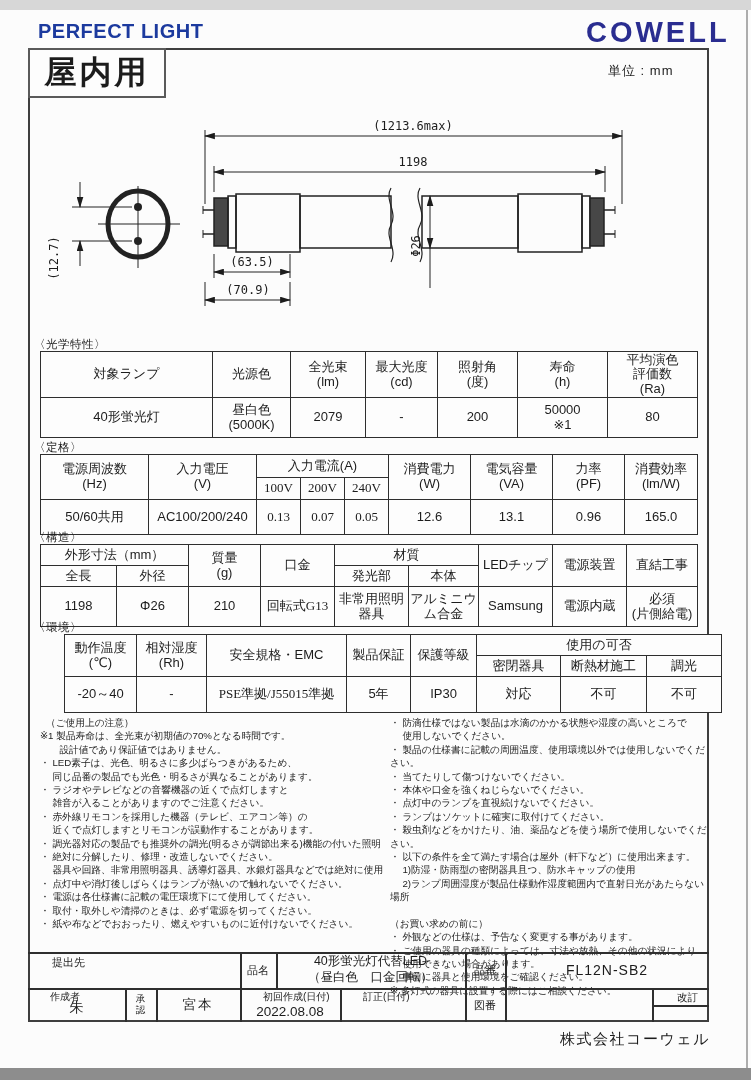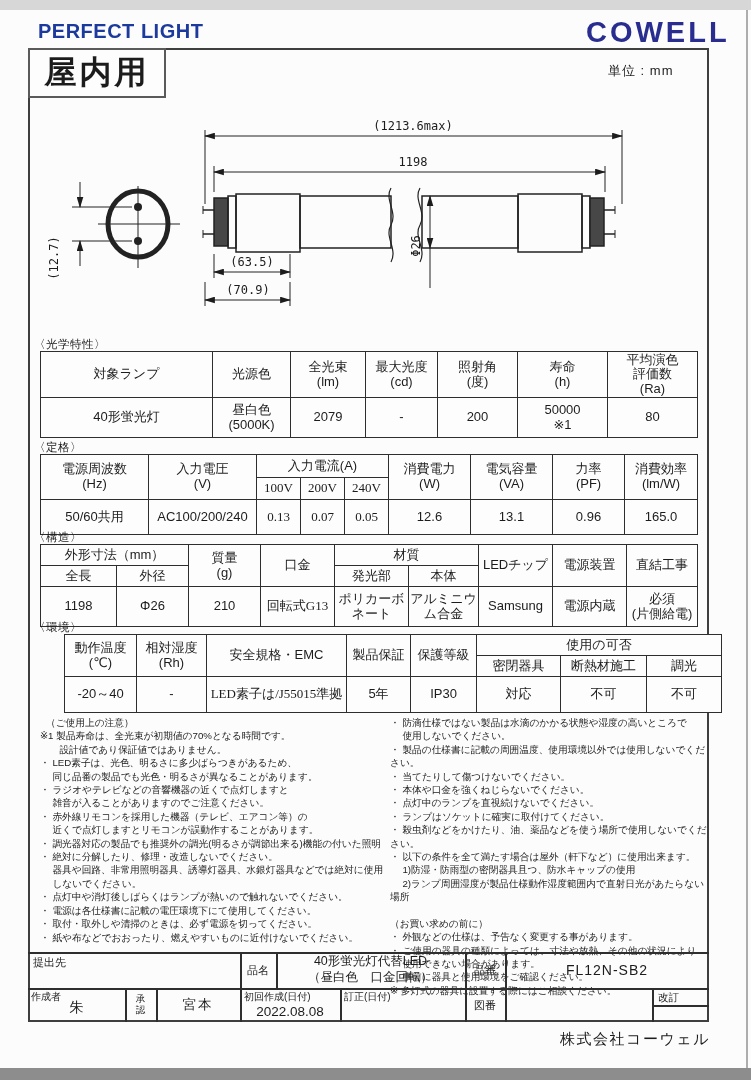--- a/index.html
+++ b/index.html
@@ -20,21 +20,21 @@
   table.spec{position:absolute;border-collapse:collapse;table-layout:fixed;background:#fdfdfd;}
   table.spec td{border:1.5px solid #2e2e2e;text-align:center;vertical-align:middle;
                 font-size:13px;line-height:1.12;white-space:pre-line;padding:0 1px;}
   td.small{font-size:11px;font-family:Liberation Serif, serif;} td.tiny{font-size:9px;} td.med{font-size:11.5px;}
   .notes{font-size:9.7px;line-height:13.4px;color:#222;}
   .note-line{white-space:pre-wrap;}
   .notes-title{white-space:pre-wrap;}
   .tb{left:28px;top:952px;width:681px;height:70px;}
   .tb .vline{position:absolute;width:1.5px;background:#2e2e2e;}
   .tb .hline{position:absolute;height:1.5px;background:#2e2e2e;}
-  .tb-label{position:absolute;font-size:10px;color:#222;}
+  .tb-label{position:absolute;font-size:10px;color:#222;margin-left:19px;}
   .tb-center{position:absolute;display:flex;align-items:center;justify-content:center;text-align:center;}
   .footer-company{top:1030px;left:500px;width:210px;text-align:right;font-size:15px;letter-spacing:1.5px;}
   svg text{font-family:"DejaVu Sans Mono","Liberation Mono",monospace;fill:#1c1c1c;}
 </style>
 </head>
 <body>
 
 <div class="page">
 
   <div class="abs top-band"></div>
@@ -228,21 +228,21 @@
       <td>全長</td>
       <td>外径</td>
       <td>発光部</td>
       <td>本体</td>
     </tr>
     <tr style="height:40px">
       <td>1198</td>
       <td>Φ26</td>
       <td>210</td>
       <td class="small">回転式G13</td>
-      <td class="tiny">ポリカーボネート</td>
+      <td class="tiny">非常用照明器具</td>
       <td class="tiny">アルミニウム合金</td>
       <td>Samsung</td>
       <td>電源内蔵</td>
       <td class="med">必須
 (片側給電)</td>
     </tr>
   </tbody>
     </table>
 
   <div class="abs section-label" style="left:34px;top:620px;">〈環境〉</div>
@@ -269,21 +269,21 @@
       <td colspan="3">使用の可否</td>
     </tr>
     <tr style="height:21px">
       <td>密閉器具</td>
       <td>断熱材施工</td>
       <td>調光</td>
     </tr>
     <tr style="height:36px">
       <td>-20～40</td>
       <td>-</td>
-      <td class="small">LED素子は/J55015準拠</td>
+      <td class="small">PSE準拠/J55015準拠</td>
       <td>5年</td>
       <td>IP30</td>
       <td>対応</td>
       <td>不可</td>
       <td>不可</td>
     </tr>
   </tbody>
     </table>
 
   <div class="abs notes" style="left:40px;top:716px;width:348px;">
@@ -293,21 +293,20 @@
         <div class="note-line">　　設計値であり保証値ではありません。</div>
         <div class="note-line">・ LED素子は、光色、明るさに多少ばらつきがあるため、</div>
         <div class="note-line">　 同じ品番の製品でも光色・明るさが異なることがあります。</div>
         <div class="note-line">・ ラジオやテレビなどの音響機器の近くで点灯しますと</div>
         <div class="note-line">　 雑音が入ることがありますのでご注意ください。</div>
         <div class="note-line">・ 赤外線リモコンを採用した機器（テレビ、エアコン等）の</div>
         <div class="note-line">　 近くで点灯しますとリモコンが誤動作することがあります。</div>
         <div class="note-line">・ 調光器対応の製品でも推奨外の調光(明るさが調節出来る)機能の付いた照明</div>
         <div class="note-line">・ 絶対に分解したり、修理・改造しないでください。</div>
         <div class="note-line">　 器具や回路、非常用照明器具、誘導灯器具、水銀灯器具などでは絶対に使用</div>
-        <div class="note-line">　 しないでください。</div>
         <div class="note-line">・ 点灯中や消灯後しばらくはランプが熱いので触れないでください。</div>
         <div class="note-line">・ 電源は各仕様書に記載の電圧環境下にて使用してください。</div>
         <div class="note-line">・ 取付・取外しや清掃のときは、必ず電源を切ってください。</div>
         <div class="note-line">・ 紙や布などでおおったり、燃えやすいものに近付けないでください。</div>
       </div>
   </div>
   <div class="abs notes" style="left:390px;top:716px;width:318px;">
     <div>
         <div class="note-line">・ 防滴仕様ではない製品は水滴のかかる状態や湿度の高いところで</div>
         <div class="note-line">　 使用しないでください。</div>

